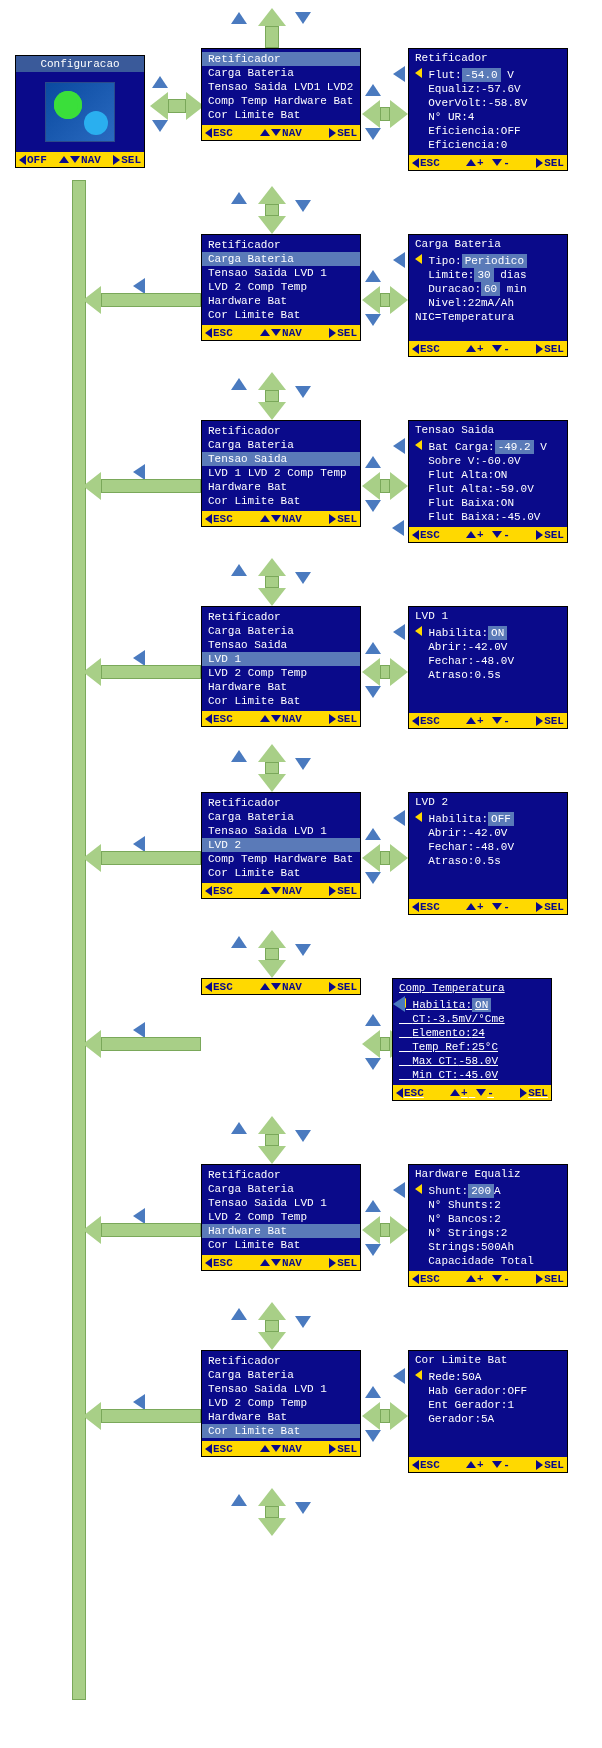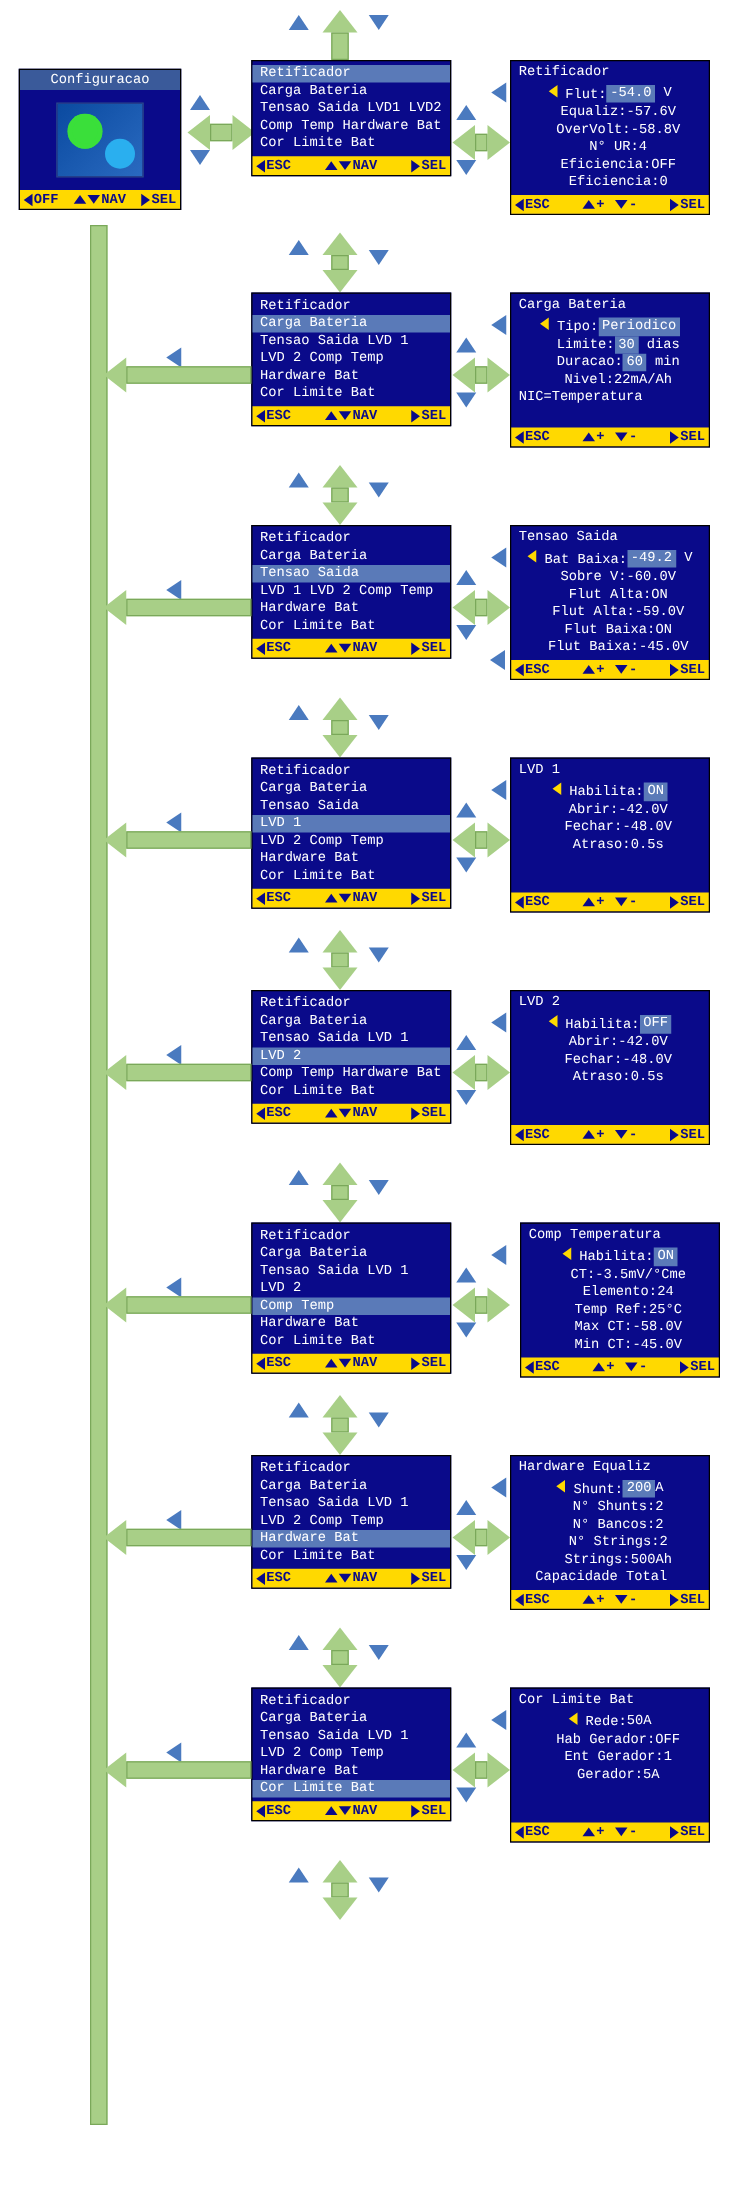--- a/index.html
+++ b/index.html
@@ -47,21 +47,21 @@
   .panel-footer {
     background: #ffd900;
     color: #0a0a8a;
     display: flex;
     justify-content: space-between;
     align-items: center;
     padding: 1px 3px;
     font-weight: bold;
     height: 15px;
   }
-  .row { display:flex; justify-content:center; }
+  .row { display:flex; justify-content:flex-start; }
   .footer-item { display: flex; align-items: center; gap: 1px; }
   .tri {
     display: inline-block;
     width: 0; height: 0;
   }
   .tri-l { border-top:5px solid transparent; border-bottom:5px solid transparent; border-right:7px solid #0a0a8a; }
   .tri-r { border-top:5px solid transparent; border-bottom:5px solid transparent; border-left:7px solid #0a0a8a; }
   .tri-u { border-left:5px solid transparent; border-right:5px solid transparent; border-bottom:7px solid #0a0a8a; }
   .tri-d { border-left:5px solid transparent; border-right:5px solid transparent; border-top:7px solid #0a0a8a; }
   .tri-y-l { border-top:5px solid transparent; border-bottom:5px solid transparent; border-right:7px solid #ffd900; }
@@ -345,21 +345,21 @@
   </div>
   <div class="nav-tri up" style="left:365px; top:456px;"></div>
   <div class="nav-tri down" style="left:365px; top:500px;"></div>
   <div class="garrow-head left" style="left:362px; top:472px;"></div>
   <div class="garrow h" style="left:380px; top:479px; width:10px;"></div>
   <div class="garrow-head right" style="left:390px; top:472px;"></div>
   <div class="panel" style="left:408px; top:420px;">
     <div class="panel-title">Tensao Saida</div>
     <div class="panel-body">
       <div class="row">
-          <span><span class="tri-y-l tri"></span> <span>Bat Baixa:</span></span>
+          <span><span class="tri-y-l tri"></span> <span>Bat Carga:</span></span>
           <span><span class="panel-value-hl">-49.2</span> <span>V</span></span>
         </div>
       <div class="row">
           <span>&nbsp;&nbsp;<span>Sobre V:</span></span>
           <span>-60.0V</span>
         </div>
       <div class="row">
           <span>&nbsp;&nbsp;<span>Flut Alta:</span></span>
           <span>ON</span>
         </div>
@@ -548,30 +548,20 @@
   <div class="garrow-head left" style="left:83px; top:844px;"></div>
   <div class="garrow h" style="left:101px; top:851px; width:100px;"></div>
 
   <div class="nav-tri up" style="left:231px; top:936px;"></div>
   <div class="garrow-head up" style="left:258px; top:930px;"></div>
   <div class="garrow v" style="left:265px; top:948px; height:12px;"></div>
   <div class="garrow-head down" style="left:258px; top:960px;"></div>
   <div class="nav-tri down" style="left:295px; top:944px;"></div>
 
   <div class="panel" style="left:201px; top:978px;">
-    <div class="panel-body">
-      <span class="panel-line">Retificador</span>
-      <span class="panel-line">Carga Bateria</span>
-      <span class="panel-line">Tensao Saida</span>
-      <span class="panel-line">LVD 1</span>
-      <span class="panel-line">LVD 2</span>
-      <span class="panel-line panel-highlight">Comp Temp</span>
-      <span class="panel-line">Hardware Bat</span>
-      <span class="panel-line">Cor Limite Bat</span>
-    </div>
     <div class="panel-footer">
       <span class="footer-item">
           <span class="tri tri-l"></span>
           <span>ESC</span>
         </span>
       <span class="footer-item">
           <span class="tri tri-u"></span>
           <span class="tri tri-d"></span>
           <span>NAV</span>
         </span>
@@ -579,21 +569,21 @@
           <span class="tri tri-r"></span>
           <span>SEL</span>
         </span>
     </div>
   </div>
   <div class="nav-tri up" style="left:365px; top:1014px;"></div>
   <div class="nav-tri down" style="left:365px; top:1058px;"></div>
   <div class="garrow-head left" style="left:362px; top:1030px;"></div>
   <div class="garrow h" style="left:380px; top:1037px; width:10px;"></div>
   <div class="garrow-head right" style="left:390px; top:1030px;"></div>
-  <div class="panel" style="left:416px; top:978px;">
+  <div class="panel" style="left:392px; top:978px;text-decoration:underline;">
     <div class="panel-title">Comp Temperatura</div>
     <div class="panel-body">
       <div class="row">
           <span><span class="tri-y-l tri"></span> <span>Habilita:</span></span>
           <span class="panel-value-hl">ON</span>
         </div>
       <div class="row">
           <span>&nbsp;&nbsp;<span>CT:</span></span>
           <span>-3.5mV/°Cme</span>
         </div>

